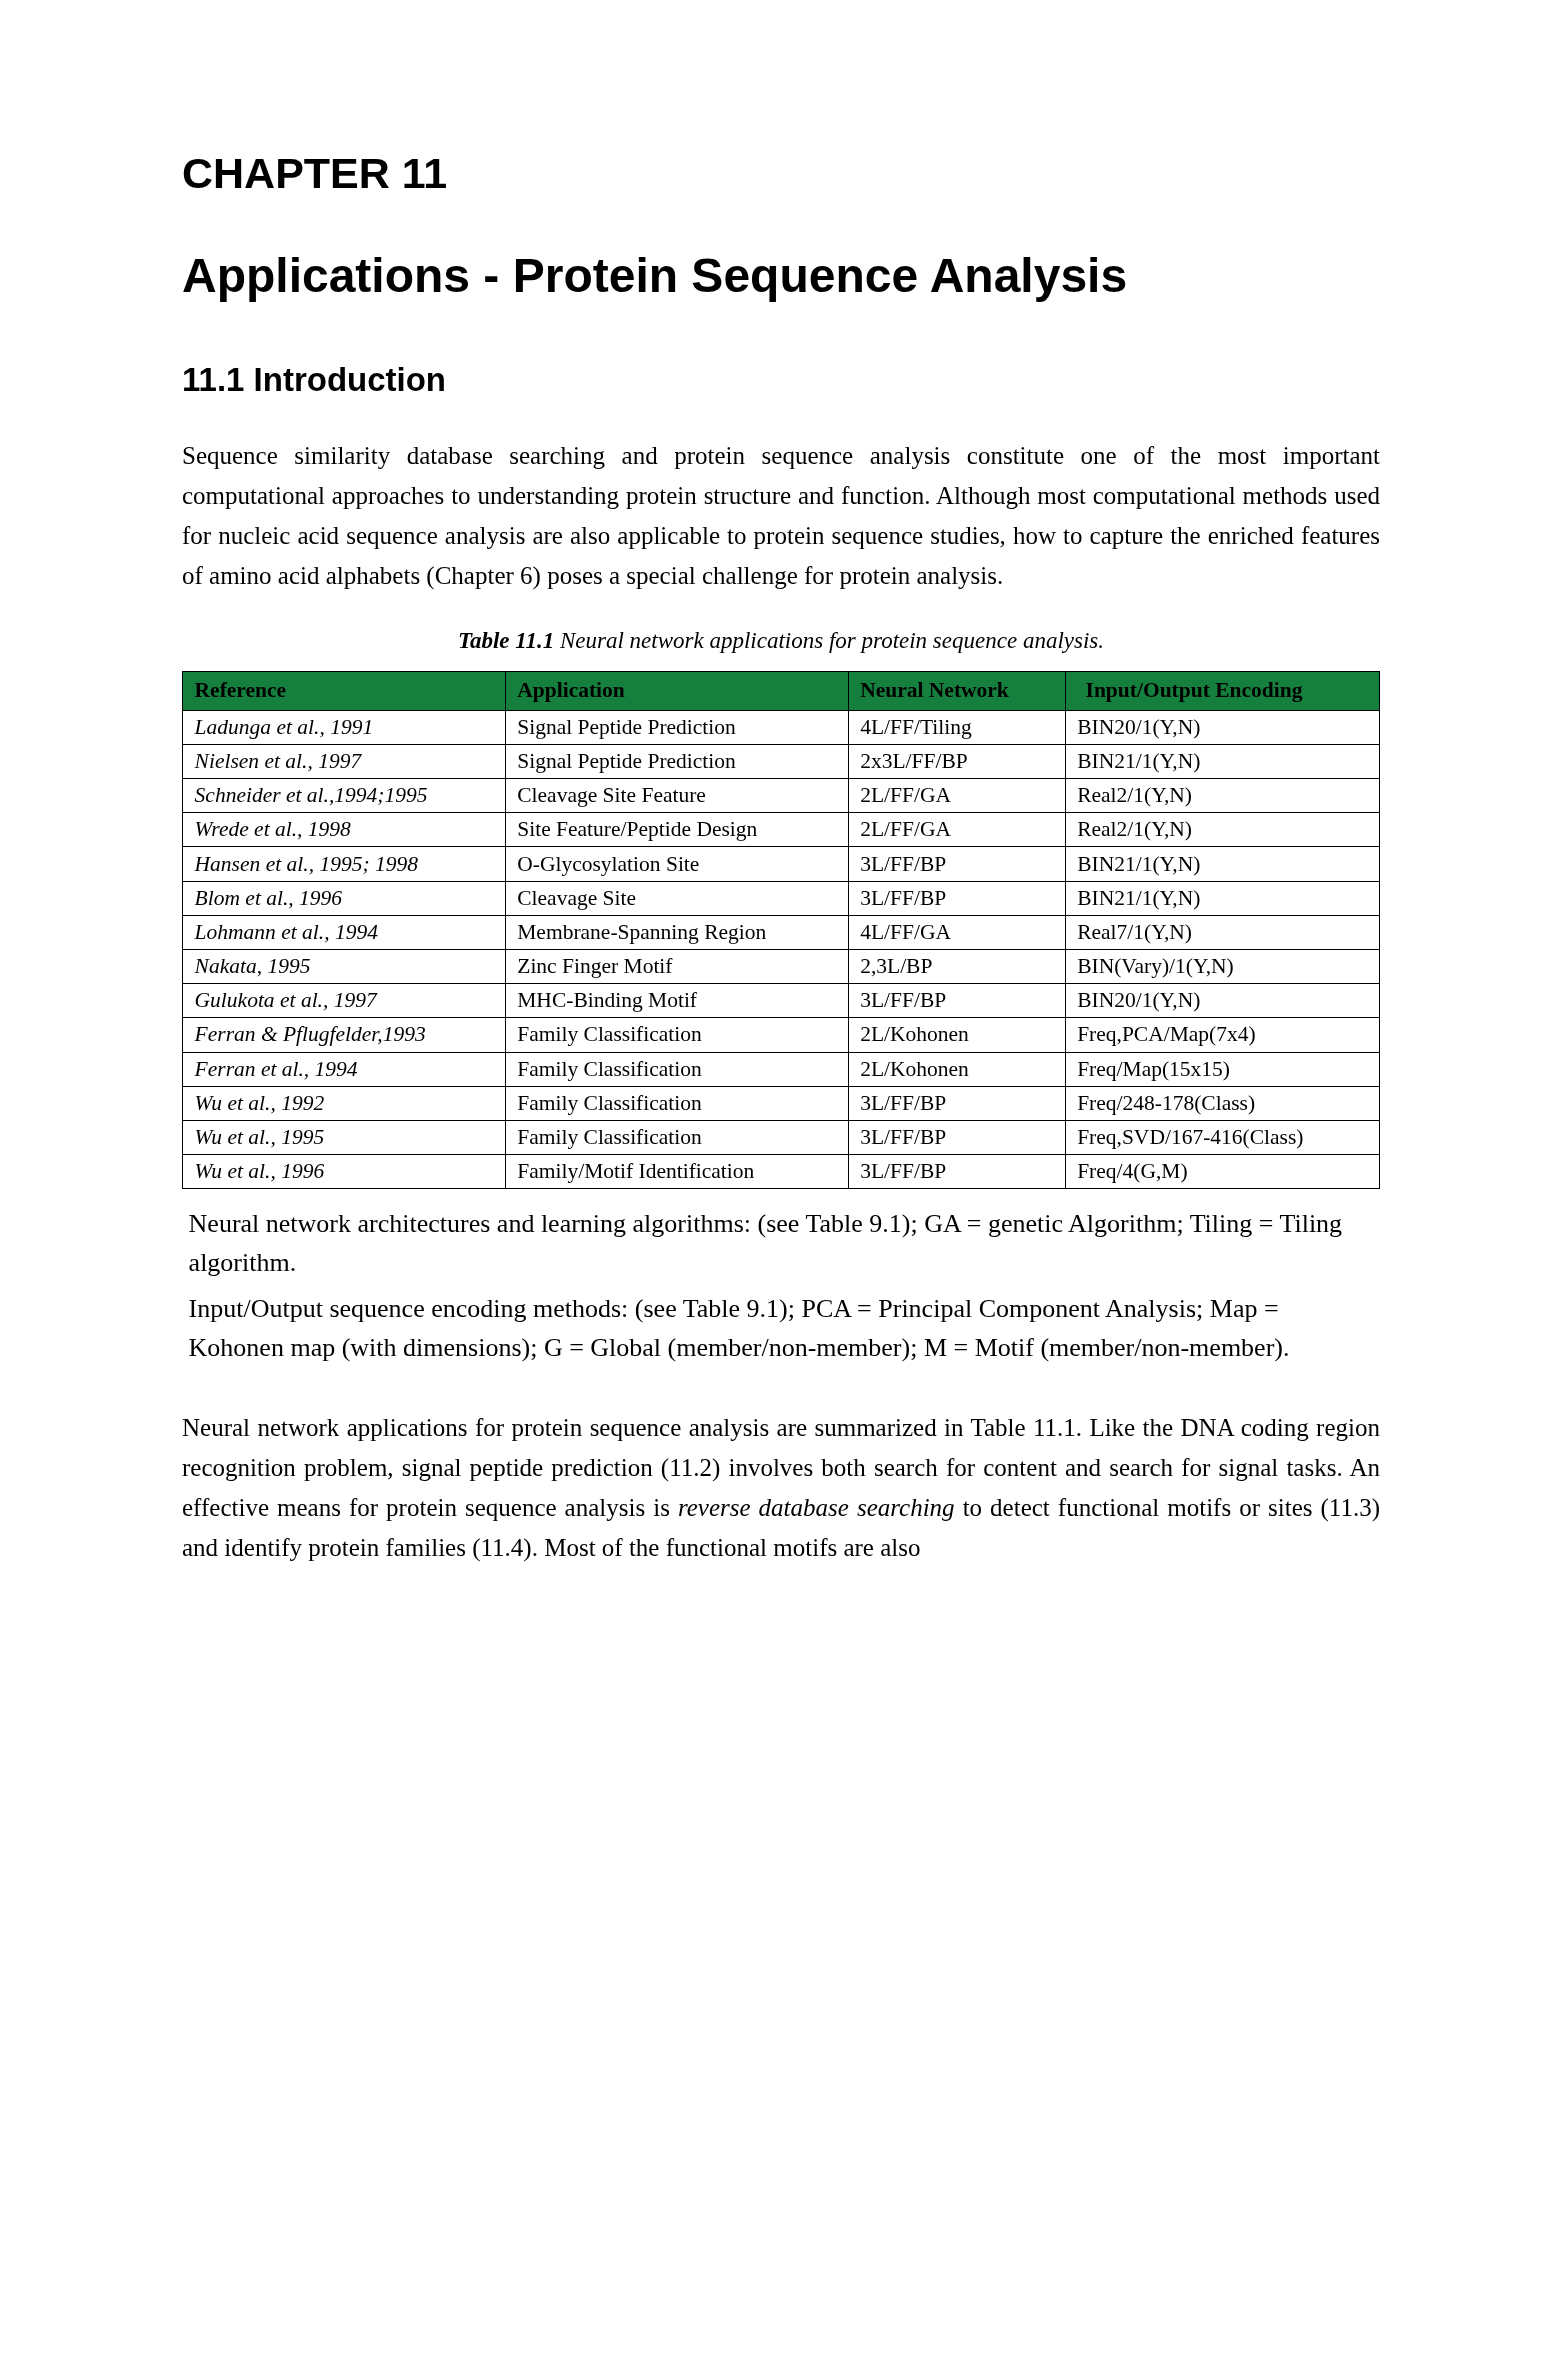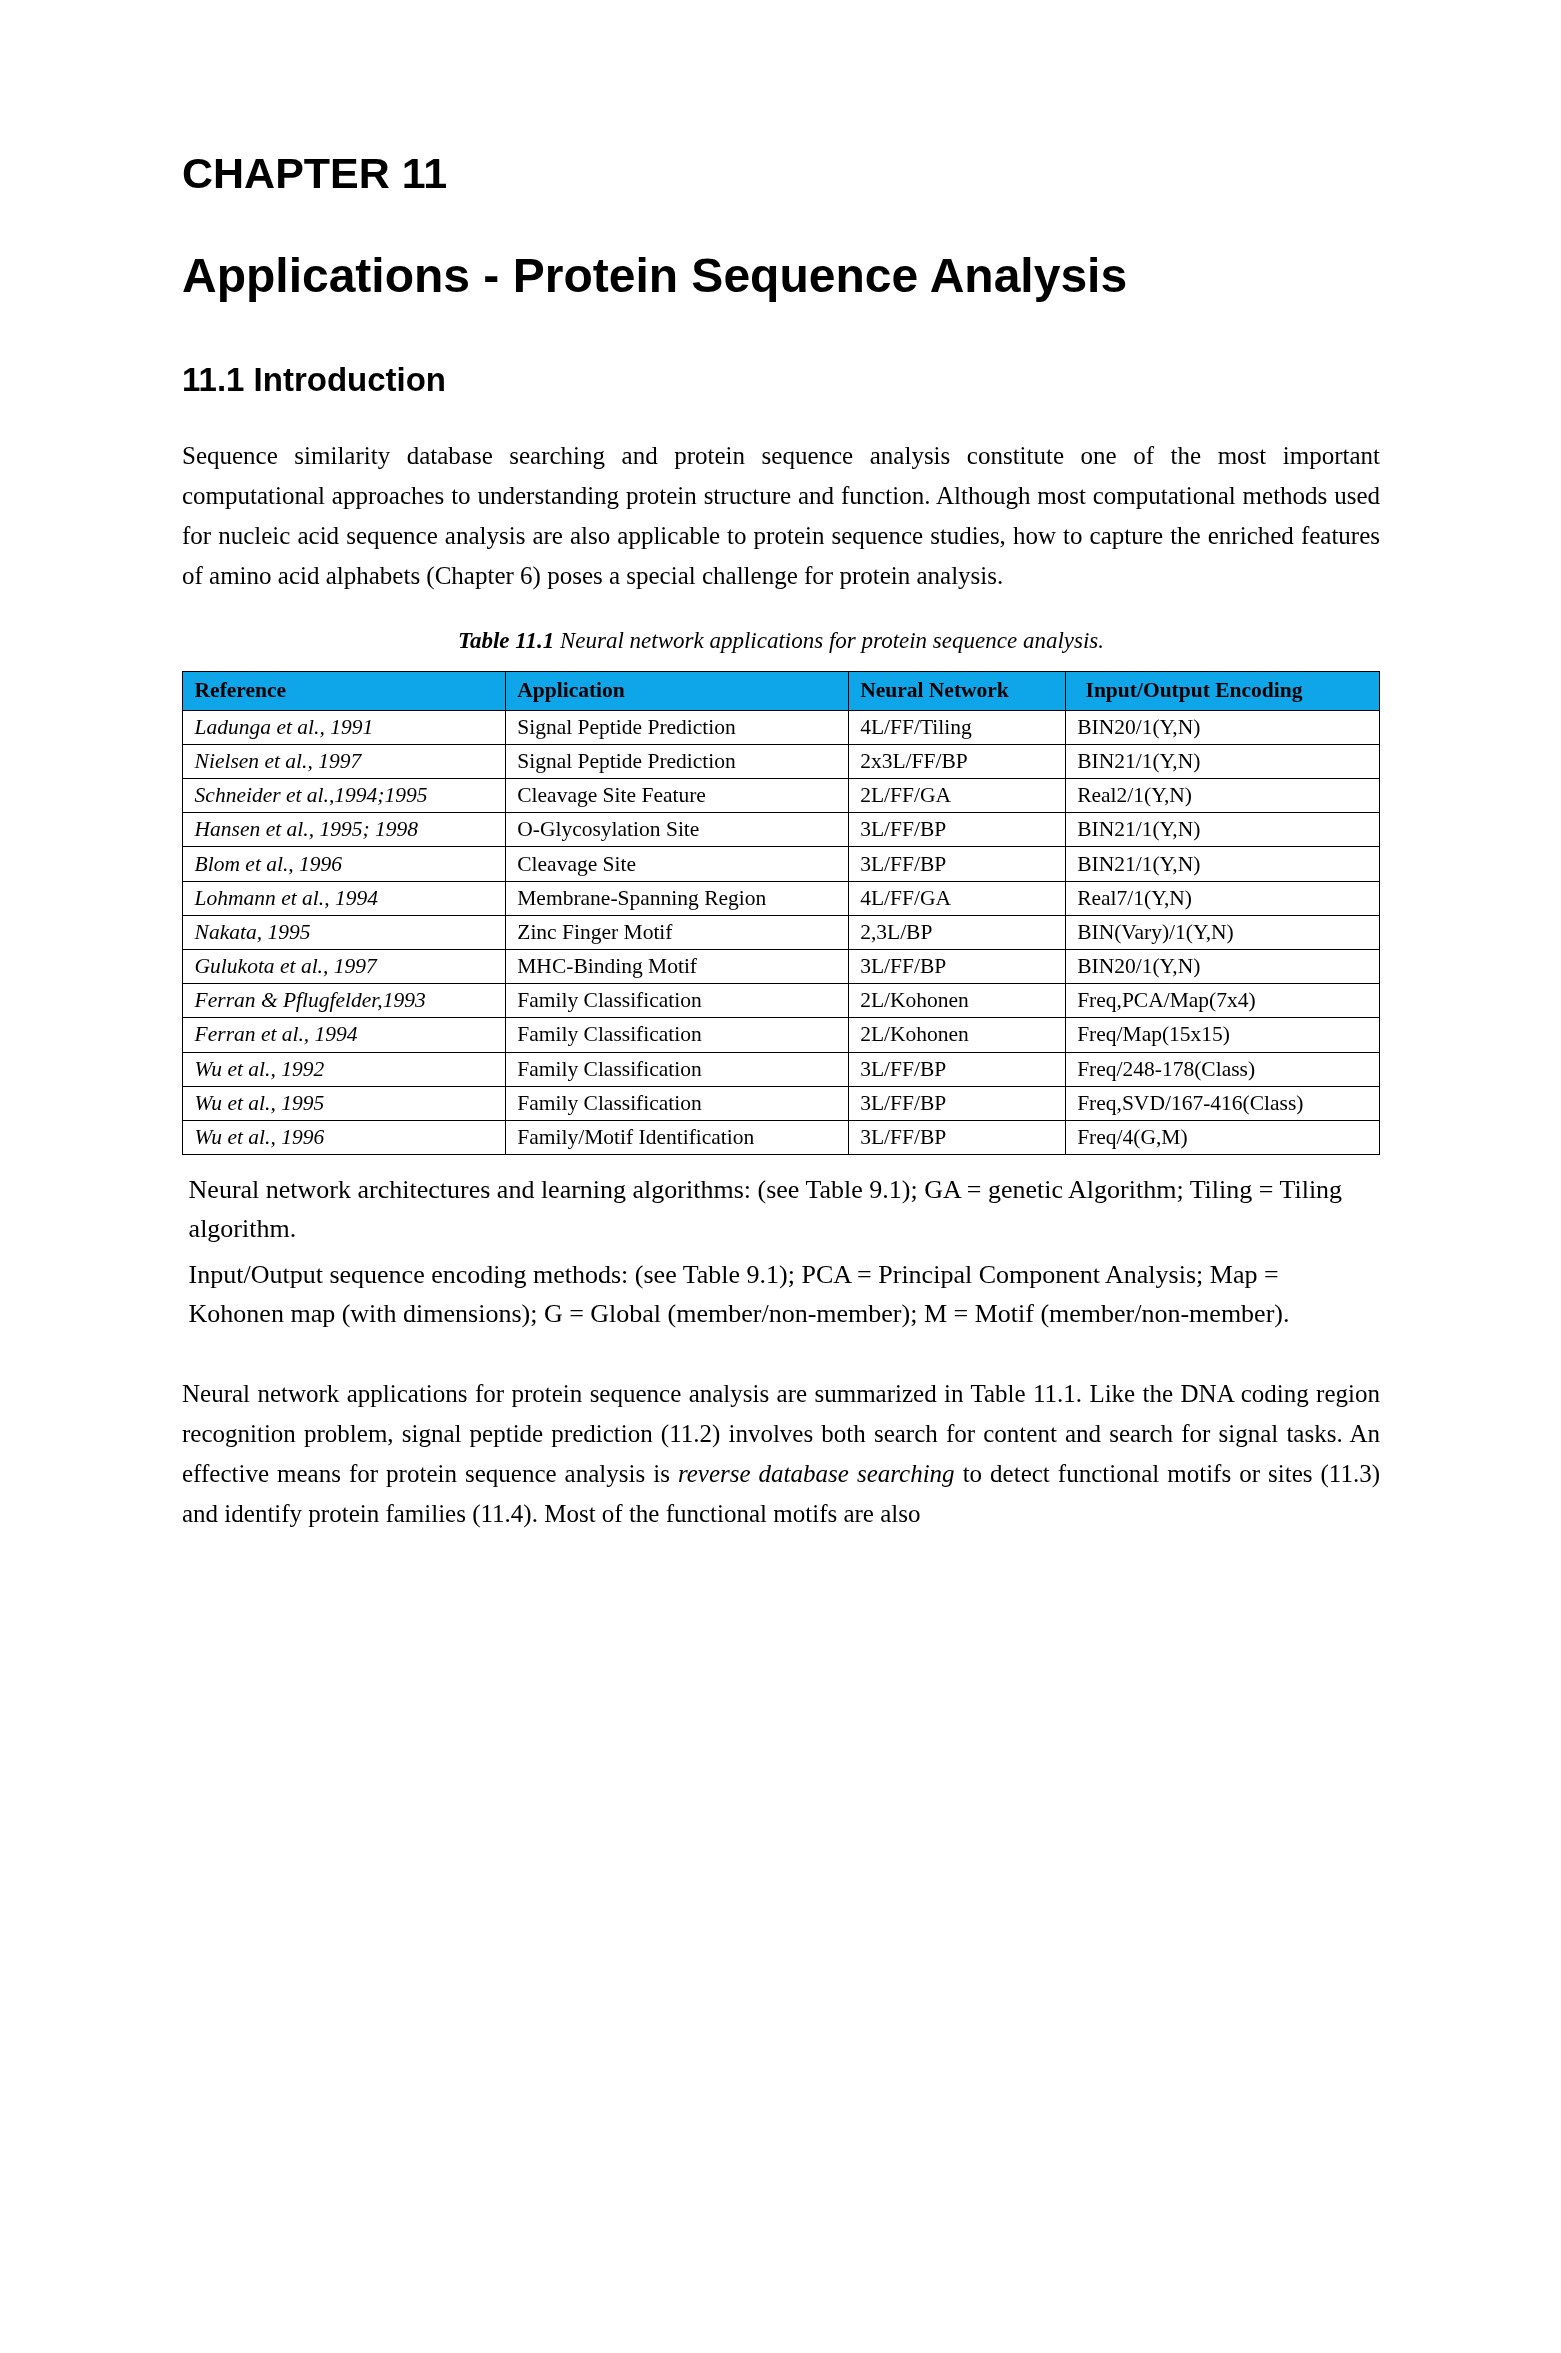--- a/index.html
+++ b/index.html
@@ -64,21 +64,21 @@
       border-collapse: collapse;
       font-size: 21.5px;
       margin-bottom: 15px;
     }
 
     .data-table th {
       border: 1.7px solid #000;
       padding: 6.6px 11.6px;
       text-align: left;
       font-weight: bold;
-      background: #0ea5e9;
+      background: #15803d;
     }
 
     .data-table td {
       border: 0.8px solid #000;
       border-left: 1.7px solid #000;
       border-right: 1.7px solid #000;
       padding: 4.1px 11.6px;
       vertical-align: top;
     }
 
@@ -165,20 +165,26 @@
         <td>2x3L/FF/BP</td>
         <td>BIN21/1(Y,N)</td>
       </tr>
       <tr>
         <td class="italic-cell">Schneider et al.,1994;1995</td>
         <td>Cleavage Site Feature</td>
         <td>2L/FF/GA</td>
         <td>Real2/1(Y,N)</td>
       </tr>
       <tr>
+        <td class="italic-cell">Wrede et al., 1998</td>
+        <td>Site Feature/Peptide Design</td>
+        <td>2L/FF/GA</td>
+        <td>Real2/1(Y,N)</td>
+      </tr>
+      <tr>
         <td class="italic-cell">Hansen et al., 1995; 1998</td>
         <td>O-Glycosylation Site</td>
         <td>3L/FF/BP</td>
         <td>BIN21/1(Y,N)</td>
       </tr>
       <tr>
         <td class="italic-cell">Blom et al., 1996</td>
         <td>Cleavage Site</td>
         <td>3L/FF/BP</td>
         <td>BIN21/1(Y,N)</td>

